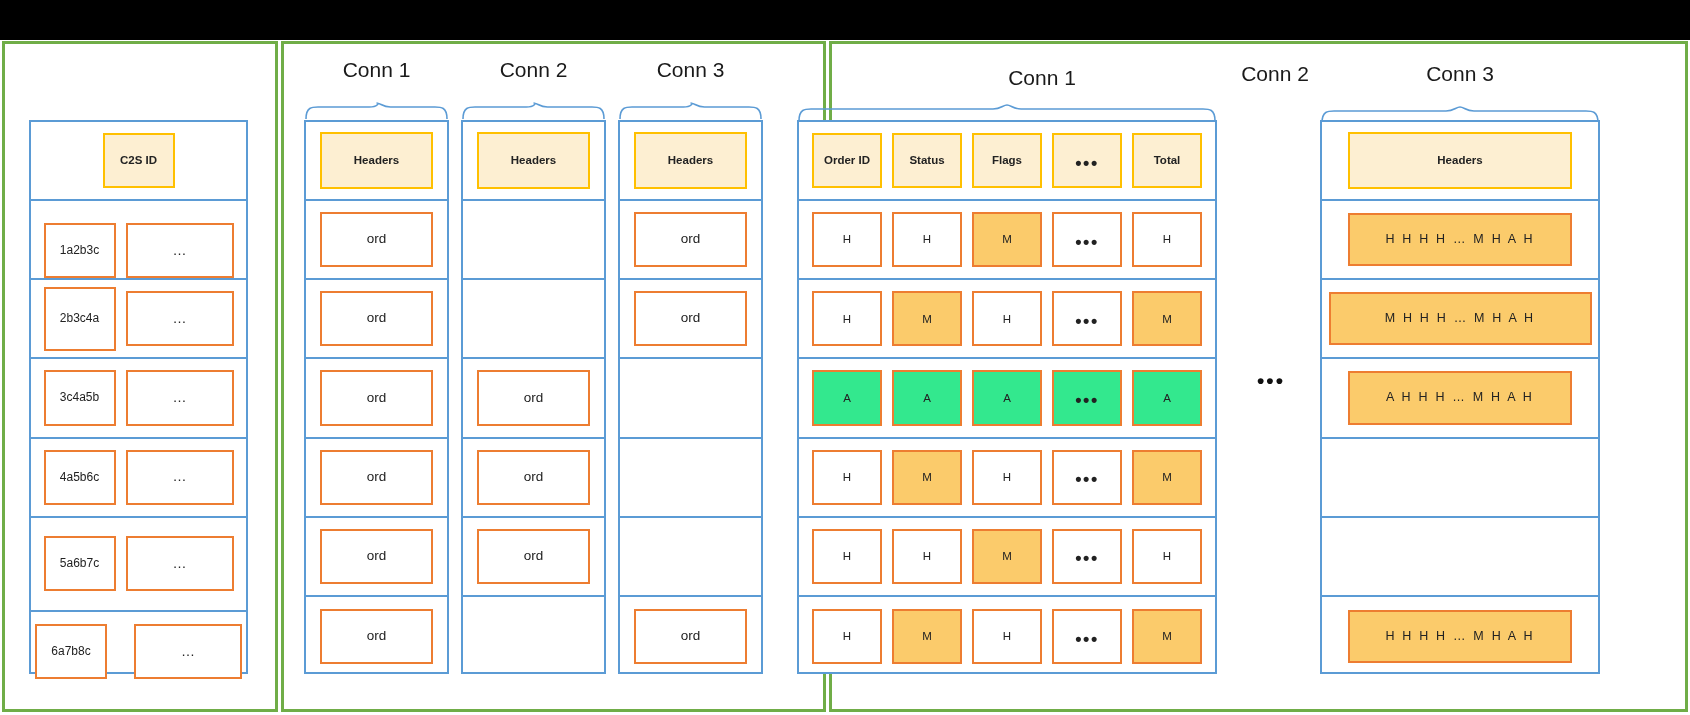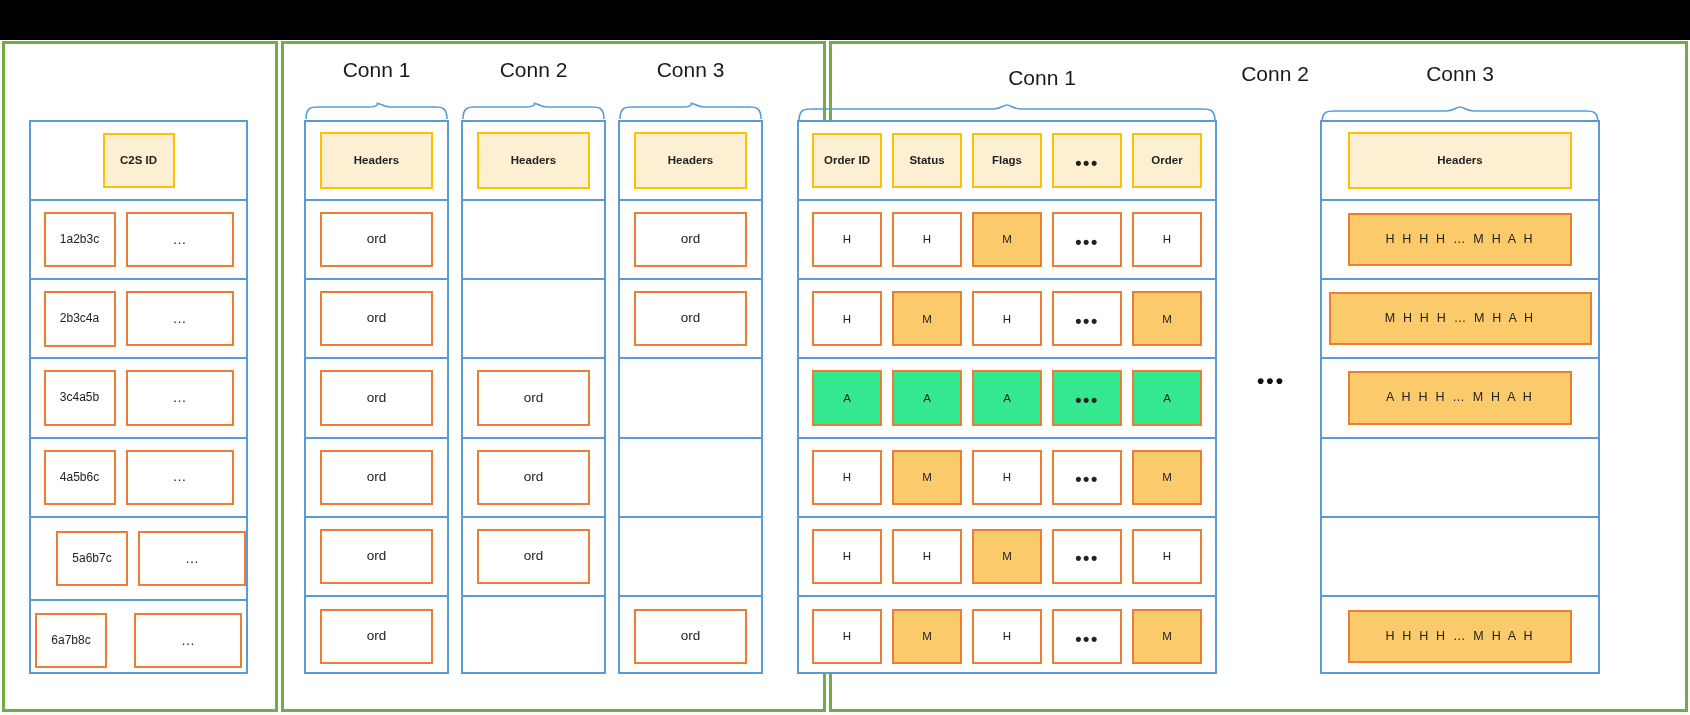--- a/index.html
+++ b/index.html
@@ -123,37 +123,37 @@
 <div id="stage">
 
   <div class="top-bar"></div>
 
   <div class="panel" id="panel-left">
 
     <div class="stack" id="left-stack" style="left:24px; top:76px; width:219px; height:554px;">
         <div class="stack-row" style="height:79.14285714285714px;">
           <div class="cell hdr" style="width:72px;height:55.14285714285714px;">C2S ID</div>
         </div>
-        <div class="stack-row" style="height:79.14285714285714px;">
+        <div class="stack-row" style="height:79.14285714285714px;align-items:flex-end;">
           <div class="cell data" style="width:72px;height:55.14285714285714px;font-size:12px;">1a2b3c</div>
           <div class="cell data" style="width:108px;height:55.14285714285714px;font-size:14px;">…</div>
         </div>
         <div class="stack-row" style="height:79.14285714285714px;">
-          <div class="cell data" style="width:72px;height:56px;font-size:12px;">2b3c4a</div>
+          <div class="cell data" style="width:72px;height:64px;font-size:12px;">2b3c4a</div>
           <div class="cell data" style="width:108px;height:55.14285714285714px;font-size:14px;">…</div>
         </div>
         <div class="stack-row" style="height:79.14285714285714px;">
           <div class="cell data" style="width:72px;height:55.14285714285714px;font-size:12px;">3c4a5b</div>
           <div class="cell data" style="width:108px;height:55.14285714285714px;font-size:14px;">…</div>
         </div>
         <div class="stack-row" style="height:79.14285714285714px;">
           <div class="cell data" style="width:72px;height:55.14285714285714px;font-size:12px;">4a5b6c</div>
           <div class="cell data" style="width:108px;height:55.14285714285714px;font-size:14px;">…</div>
         </div>
-        <div class="stack-row" style="height:83px;justify-content:flex-end;">
+        <div class="stack-row" style="height:94px;">
           <div class="cell data" style="width:72px;height:55.14285714285714px;font-size:12px;">5a6b7c</div>
           <div class="cell data" style="width:108px;height:55.14285714285714px;font-size:14px;">…</div>
         </div>
         <div class="stack-row" style="height:79.14285714285714px;gap:27px;">
           <div class="cell data" style="width:72px;height:55.14285714285714px;font-size:12px;">6a7b8c</div>
           <div class="cell data" style="width:108px;height:55.14285714285714px;font-size:14px;">…</div>
         </div>
       </div>
   </div>
 
@@ -256,21 +256,21 @@
       <svg viewBox="0 0 420 18" preserveAspectRatio="none">
         <path d="M2,17 C2,5 8,5 14,5 L196,5 C204,5 206,1 210,1 C214,1 216,5 224,5 L406,5 C412,5 418,5 418,17" fill="none" stroke="#5B9BD5" stroke-width="1.6"></path>
       </svg>
     </div>
     <div class="stack" id="r-conn1-stack" style="left:-35px; top:76px; width:420px; height:554px;">
         <div class="stack-row" style="height:79.14285714285714px;">
           <div class="cell hdr" style="width:70px;height:55.14285714285714px;">Order ID</div>
           <div class="cell hdr" style="width:70px;height:55.14285714285714px;">Status</div>
           <div class="cell hdr" style="width:70px;height:55.14285714285714px;">Flags</div>
           <div class="cell hdr dots" style="width:70px;height:55.14285714285714px;">•••</div>
-          <div class="cell hdr" style="width:70px;height:55.14285714285714px;">Order</div>
+          <div class="cell hdr" style="width:70px;height:55.14285714285714px;">Total</div>
         </div>
         <div class="stack-row" style="height:79.14285714285714px;">
           <div class="cell data" style="width:70px;height:55.14285714285714px;">H</div>
           <div class="cell data" style="width:70px;height:55.14285714285714px;">H</div>
           <div class="cell data mut" style="width:70px;height:55.14285714285714px;">M</div>
           <div class="cell data dots" style="width:70px;height:55.14285714285714px;">•••</div>
           <div class="cell data" style="width:70px;height:55.14285714285714px;">H</div>
         </div>
         <div class="stack-row" style="height:79.14285714285714px;">
           <div class="cell data" style="width:70px;height:55.14285714285714px;">H</div>

